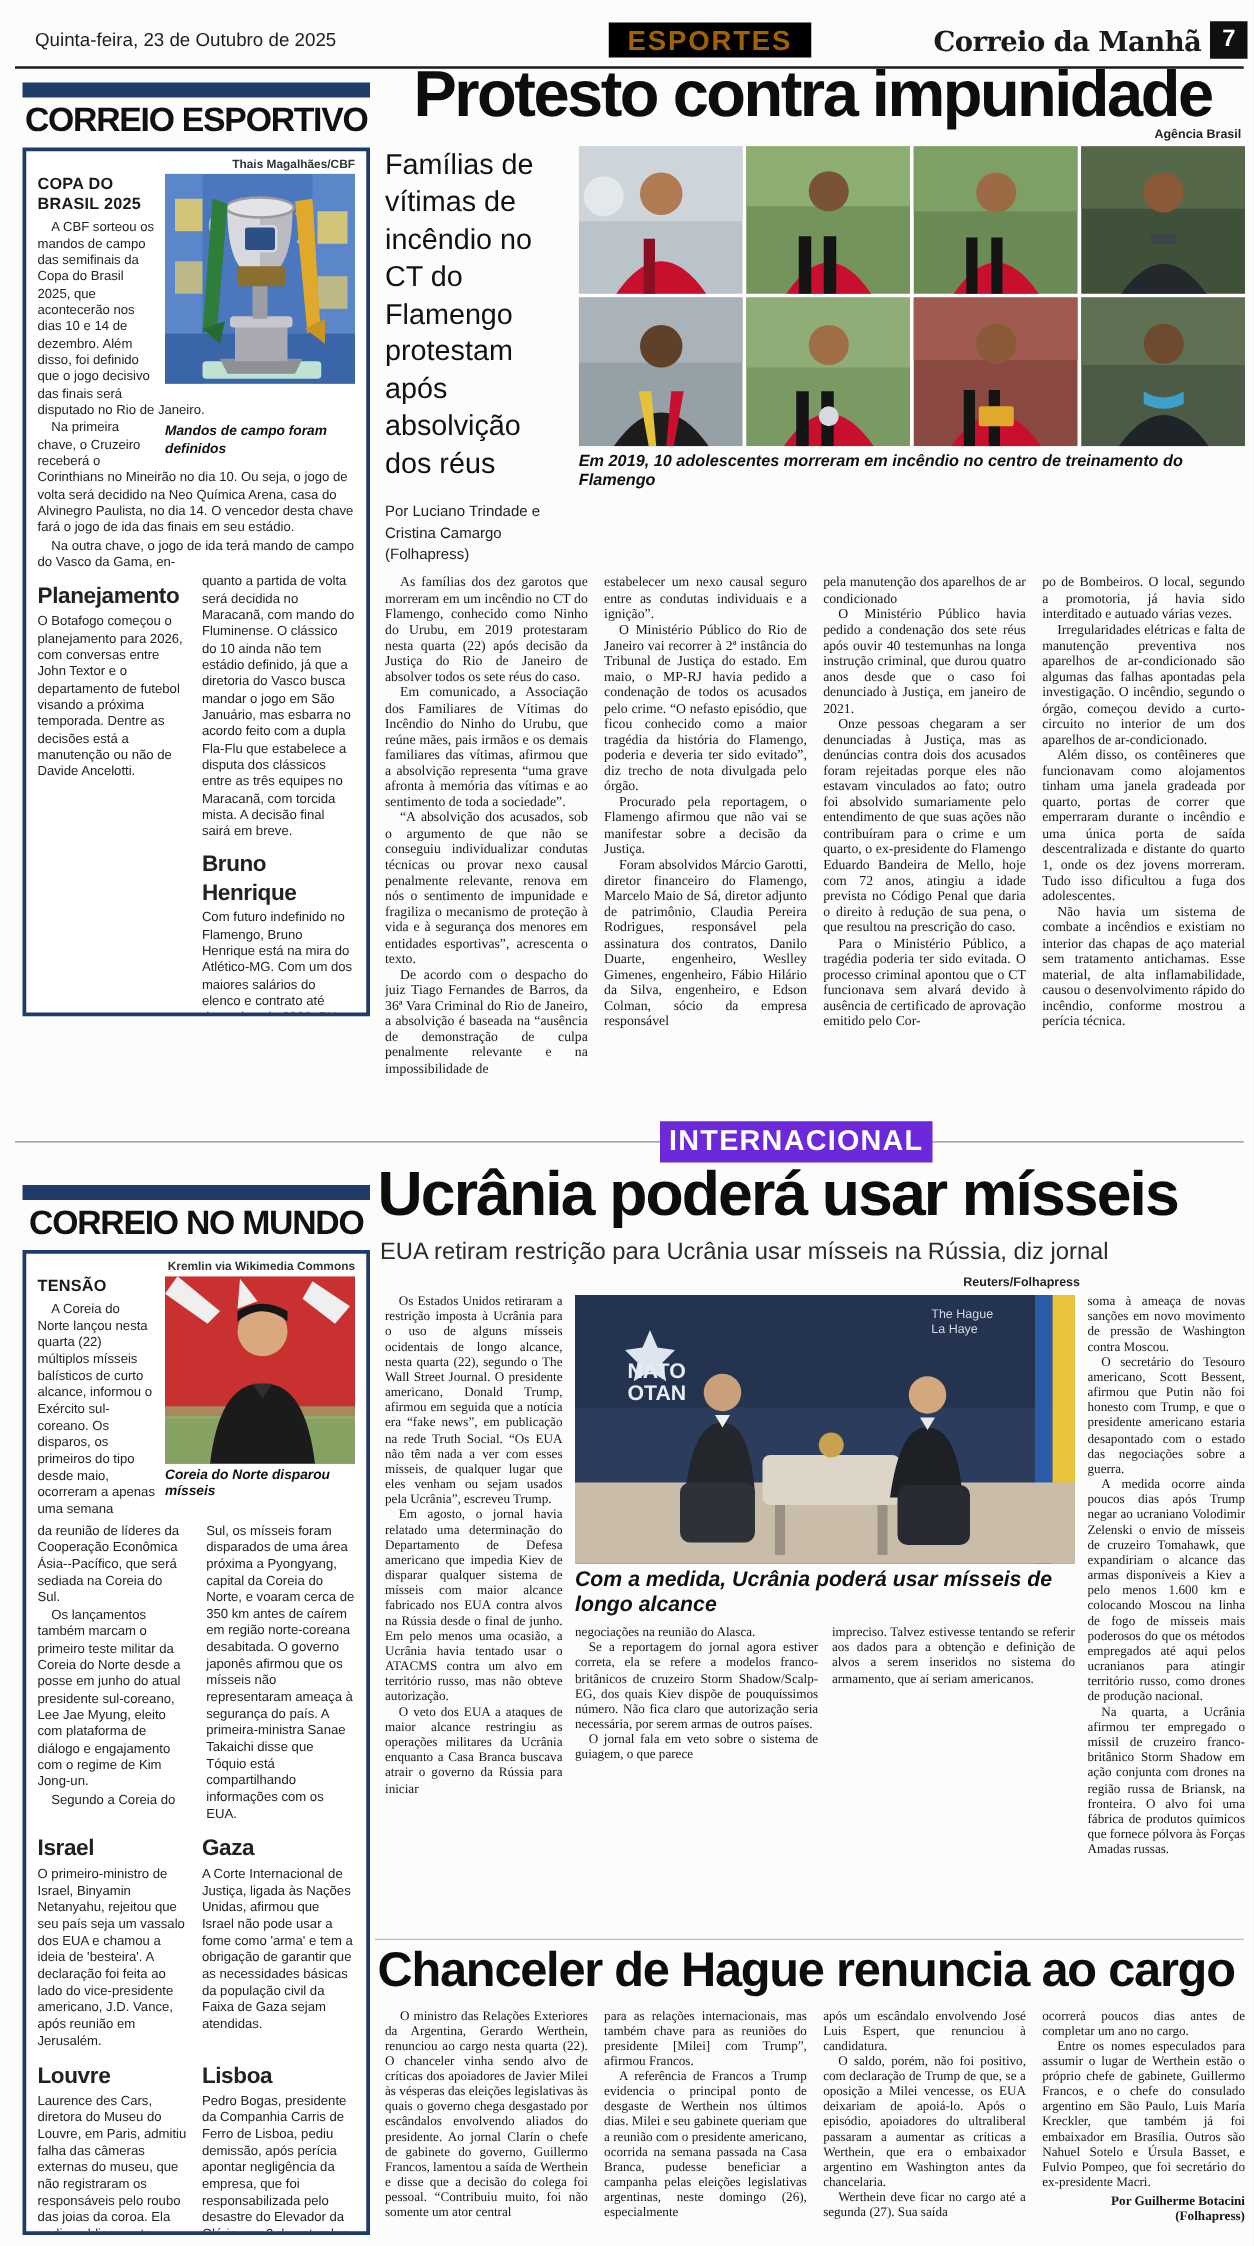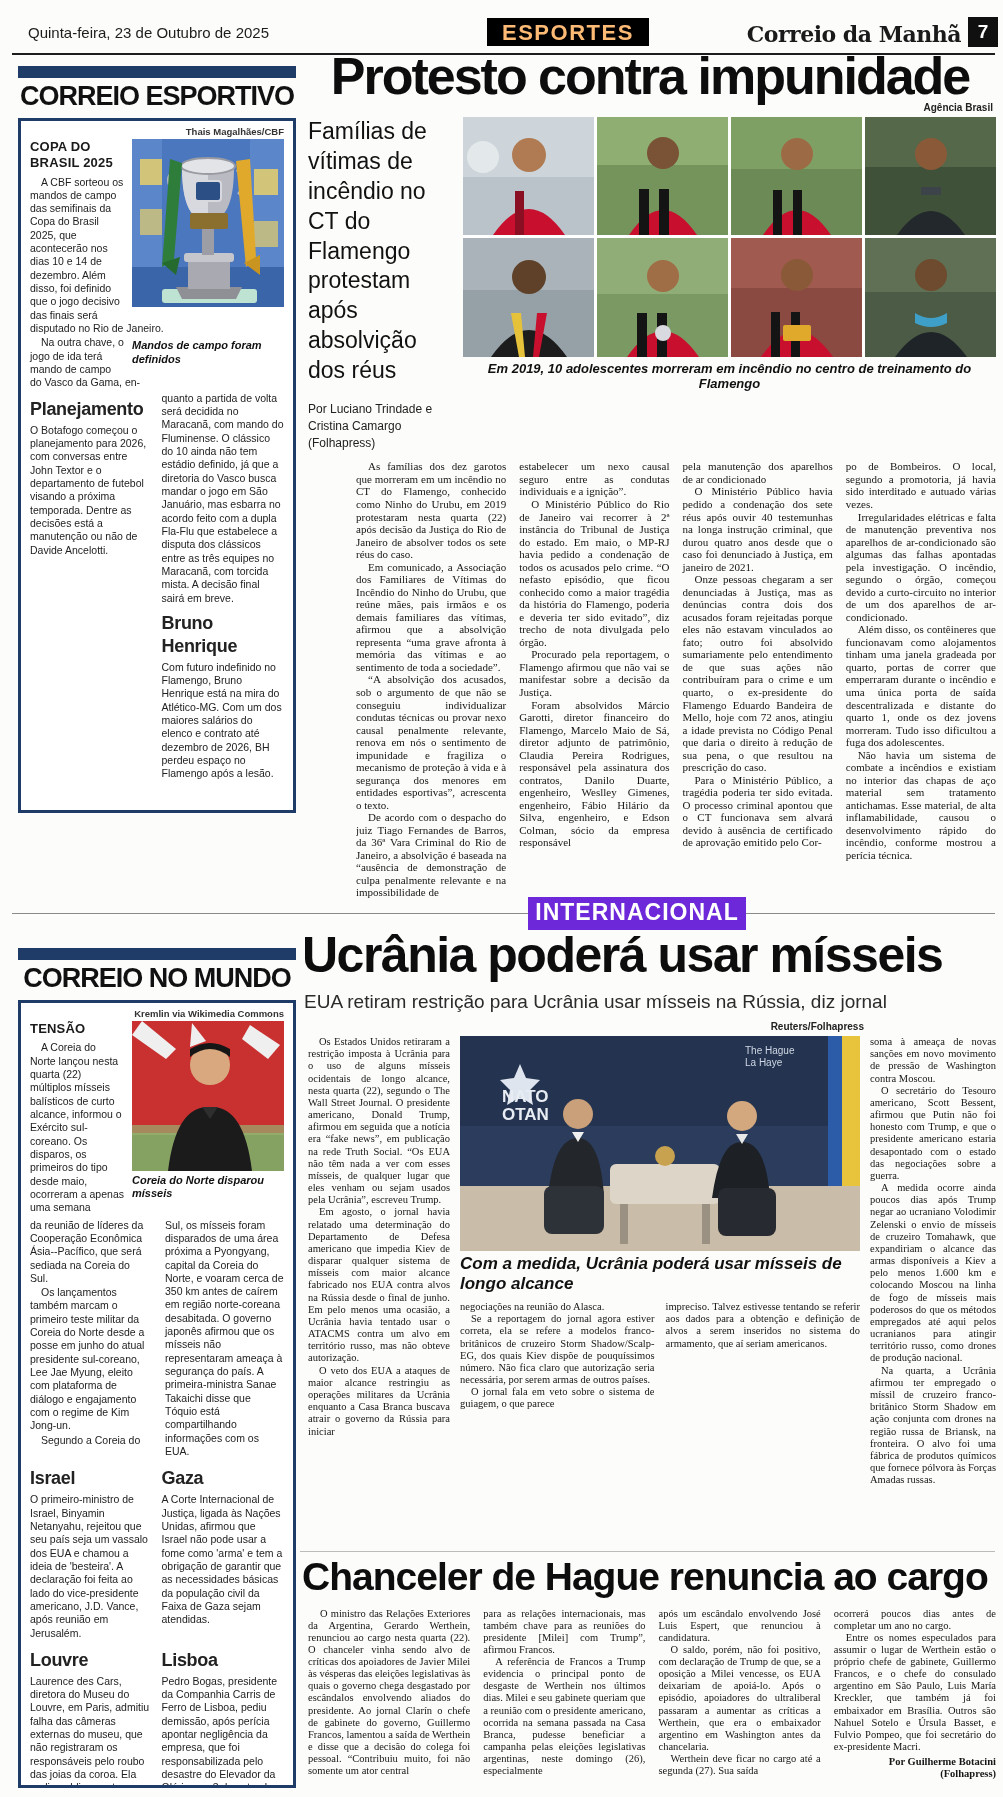--- a/index.html
+++ b/index.html
@@ -2,21 +2,21 @@
 <html lang="pt-BR"><head>
 <meta charset="utf-8">
 <style>
   * { box-sizing: border-box; }
   body { margin:0; background:#d9d9d9; }
   .page { position:relative; width:1003px; height:1797px; margin:0 auto; background:#fcfcfb;
           font-family:"Liberation Sans", sans-serif; color:#1a1a1a; overflow:hidden; }
 
   
   .header-date { position:absolute; left:28px; top:24px; font-size:15px; color:#1d1d1d; }
-  .section-banner { position:absolute; left:487px; top:18px; background:#000; color:#fdba74;
+  .section-banner { position:absolute; left:487px; top:18px; background:#000; color:#a16207;
           font-weight:bold; font-size:22px; letter-spacing:1.5px; padding:2px 15px 0; }
   .masthead { position:absolute; right:42px; top:21px; font-family:"DejaVu Serif", serif;
           font-weight:bold; font-size:22px; letter-spacing:-0.5px; }
   .page-num { position:absolute; right:5px; top:17px; width:30px; height:30px; background:#101010;
           color:#fff; font-weight:bold; font-size:19px; display:flex; align-items:center; justify-content:center; }
   .header-rule { position:absolute; left:12px; right:8px; top:53px; border-top:2px solid #1d1d1d; }
 
   
   .left-block { position:absolute; left:18px; width:278px; }
   .navy-bar { height:12px; background:#1f3b67; }
@@ -36,23 +36,23 @@
 
   
   .headline-xl { position:absolute; left:300px; top:50px; width:700px; text-align:center;
           font-size:52px; font-weight:800; letter-spacing:-2px; line-height:1; color:#0d0d0d; }
   .credit-main { position:absolute; right:10px; top:102px; font-size:10px; font-weight:bold; color:#222; }
   .article { position:absolute; left:308px; top:117px; width:688px; }
   .row-top { display:flex; gap:13px; }
   .lead-col { width:142px; flex:none; }
   .lead { font-size:23px; line-height:1.3; color:#111; }
   .byline { font-size:12px; line-height:1.4; margin-top:15px; color:#222; }
-  .photo-area { flex:1; min-width:0;text-align:center; }
+  .photo-area { flex:1; min-width:0; }
   .caption-main { font-size:13px; font-weight:700; font-style:italic; margin-top:4px; color:#111; }
-  .body-cols { display:flex; gap:13px; margin-top:9px; height:452px; overflow:hidden;margin-left:48px; }
+  .body-cols { display:flex; gap:13px; margin-top:9px; height:452px; overflow:hidden; }
   .bcol { flex:1; min-width:0; font-family:"Liberation Serif","DejaVu Serif",serif; font-size:11px;
           line-height:1.14; text-align:justify; color:#161616; hyphens:auto; -webkit-hyphens:auto; }
   .bcol p { margin:0; text-indent:12px; }
   .bcol p.cont { text-indent:0; }
 
   
   .intl-wrap { position:absolute; left:0; top:897px; width:1003px; height:34px; }
   .intl-rule { position:absolute; left:12px; right:8px; top:16px; border-top:1.5px solid #8a8a8a; }
   .intl-box { position:absolute; left:528px; top:0; width:218px; background:#6d28d9; color:#fff; text-align:center;
           font-size:23px; font-weight:700; letter-spacing:1px; padding:2px 0 4px; }
@@ -129,20 +129,21 @@
         </svg>
       </div>
       <div class="kicker">COPA DO BRASIL 2025</div>
       <div class="box-text">
         <p>A CBF sorteou os mandos de campo das semifinais da Copa do Brasil 2025, que acontecerão nos dias 10 e 14 de dezembro. Além disso, foi definido que o jogo decisivo das finais será disputado no Rio de Janeiro.</p>
       </div>
       <div style="float:right; width:152px; margin-left:8px;">
         <div class="caption-sm">Mandos de campo foram definidos</div>
       </div>
       <div class="box-text">
+        <p>Na primeira chave, o Cruzeiro receberá o Corinthians no Mineirão no dia 10. Ou seja, o jogo de volta será decidido na Neo Química Arena, casa do Alvinegro Paulista, no dia 14. O vencedor desta chave fará o jogo de ida das finais em seu estádio.</p>
         <p>Na outra chave, o jogo de ida terá mando de campo do Vasco da Gama, en-</p>
       </div>
       <div class="twocol box-text" style="margin-top:2px;">
         <div>
           <div class="sub-head tight">Planejamento</div>
           <p style="text-indent:0;">O Botafogo começou o planejamento para 2026, com conversas entre John Textor e o departamento de futebol visando a próxima temporada. Dentre as decisões está a manutenção ou não de Davide Ancelotti.</p>
         </div>
         <div>
           <p style="text-indent:0;">quanto a partida de volta será decidida no Maracanã, com mando do Fluminense. O clássico do 10 ainda não tem estádio definido, já que a diretoria do Vasco busca mandar o jogo em São Januário, mas esbarra no acordo feito com a dupla Fla-Flu que estabelece a disputa dos clássicos entre as três equipes no Maracanã, com torcida mista. A decisão final sairá em breve.</p>
 

